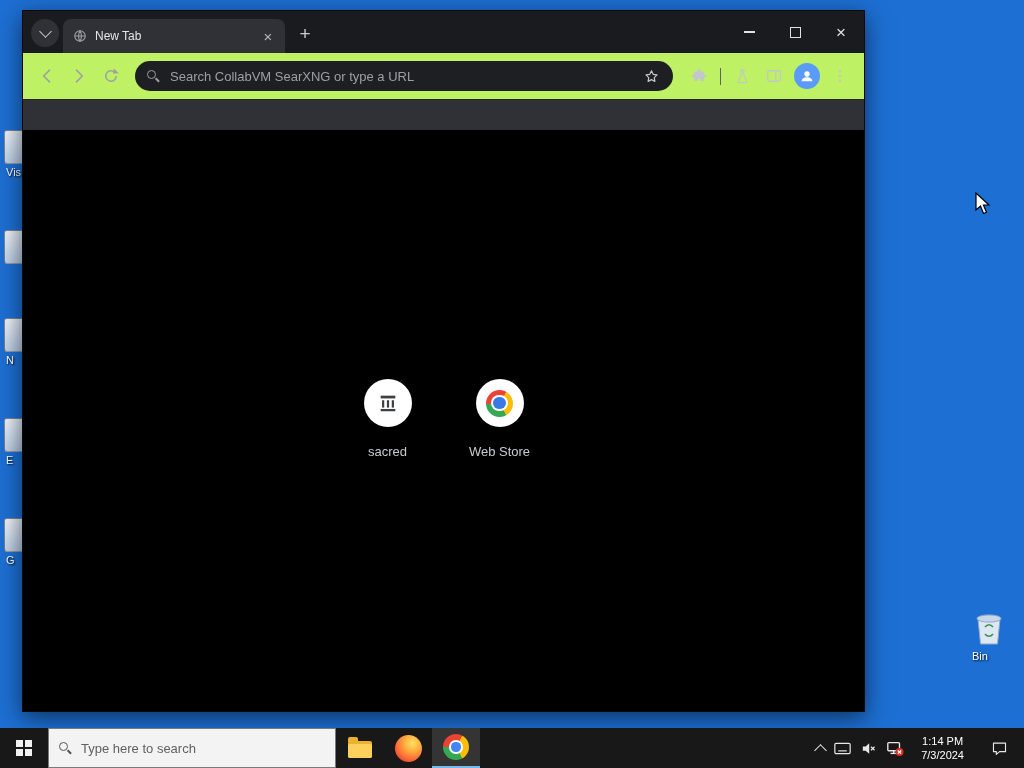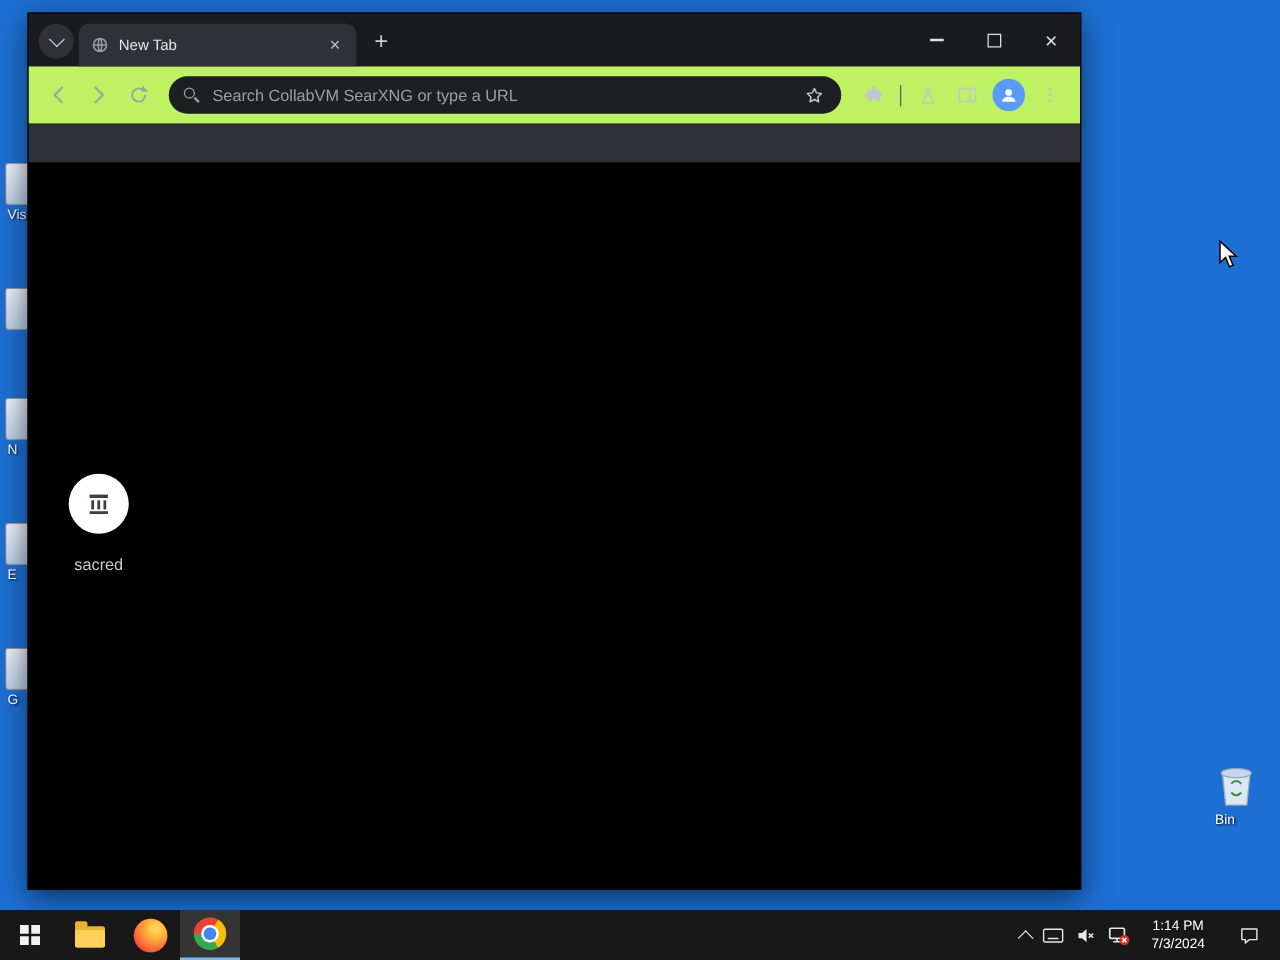--- a/index.html
+++ b/index.html
@@ -38,21 +38,21 @@
   .omni input::placeholder{color:#9aa0a6;}
   .mag{width:12px;height:12px;position:relative;flex:0 0 auto;}
   .mag::before{content:"";position:absolute;width:7px;height:7px;border:1.6px solid currentColor;border-radius:50%;left:0;top:0;}
   .mag::after{content:"";position:absolute;width:5px;height:1.6px;background:currentColor;transform:rotate(45deg);right:-1px;bottom:1px;}
   .icnbtn{width:30px;height:30px;background:none;border:none;color:#c3c6ca;display:flex;align-items:center;justify-content:center;padding:0;margin:0 1px;cursor:default;}
   .sep{width:1px;height:17px;background:#5f6368;margin:0 5px;}
   .avatar{width:26px;height:26px;border-radius:50%;background:#5b9bf8;display:flex;align-items:center;justify-content:center;border:none;padding:0;margin:0 4px;cursor:default;}
   .bmbar{height:30px;background:#303136;border-top:1px solid #26272b;flex:0 0 auto;}
 
   .content{flex:1;background:#000;position:relative;}
-  .shorts{position:absolute;top:249px;left:0;right:0;display:flex;justify-content:flex-start;}
+  .shorts{position:absolute;top:249px;left:0;right:0;display:flex;justify-content:center;}
   .tile{width:112px;display:flex;flex-direction:column;align-items:center;cursor:default;}
   .tile-circle{width:48px;height:48px;border-radius:50%;background:#fff;display:flex;align-items:center;justify-content:center;}
   .tile-label{margin-top:17px;font-size:13px;color:#c8cbce;white-space:nowrap;}
   .motrix-ic{width:26px;height:26px;border-radius:6px;background:#1d1e21;position:relative;}
   .motrix-ic::before{content:"";position:absolute;left:6px;top:10px;width:9px;height:2px;background:#fff;box-shadow:0 4px 0 #fff;}
   .chrome-logo{width:27px;height:27px;border-radius:50%;position:relative;background:conic-gradient(from 30deg,#fbbc05 0 120deg,#34a853 0 240deg,#ea4335 0 360deg);}
   .chrome-logo::before{content:"";position:absolute;inset:24%;background:#fff;border-radius:50%;}
   .chrome-logo::after{content:"";position:absolute;inset:32%;background:#4285f4;border-radius:50%;}
   .store-logo::before{inset:20%;}
   .store-logo::after{inset:27%;background:#3b78e7;}
@@ -211,33 +211,43 @@
             <svg width="22" height="22" viewBox="0 0 24 24">
               <rect x="4" y="4" width="16" height="3" fill="#3c4043"></rect>
               <rect x="5.5" y="9" width="2.4" height="8" fill="#3c4043"></rect>
               <rect x="10.8" y="9" width="2.4" height="8" fill="#3c4043"></rect>
               <rect x="16.1" y="9" width="2.4" height="8" fill="#3c4043"></rect>
               <rect x="4" y="18.5" width="16" height="2.5" fill="#3c4043"></rect>
             </svg>
           </div>
           <div class="tile-label">sacred</div>
         </div>
+        <div class="tile">
+          <div class="tile-circle">
+            <div class="chrome-logo store-logo"></div>
+          </div>
+          <div class="tile-label">Web Store</div>
+        </div>
       </div>
     </div>
   </div>
 
   <div class="taskbar">
     <button class="tb-btn">
       <span class="winlogo">
           <span></span>
           <span></span>
           <span></span>
           <span></span>
         </span>
     </button>
+    <div class="tsearch">
+      <span class="mag"></span>
+      <input type="text" placeholder="Type here to search" style="">
+    </div>
     <button class="tb-btn">
       <span class="folder-ic"></span>
     </button>
     <button class="tb-btn">
       <span class="firefox-ic"></span>
     </button>
     <button class="tb-btn tb-active">
       <span class="chrome-logo" style="width:26px;height:26px;"></span>
     </button>
 

